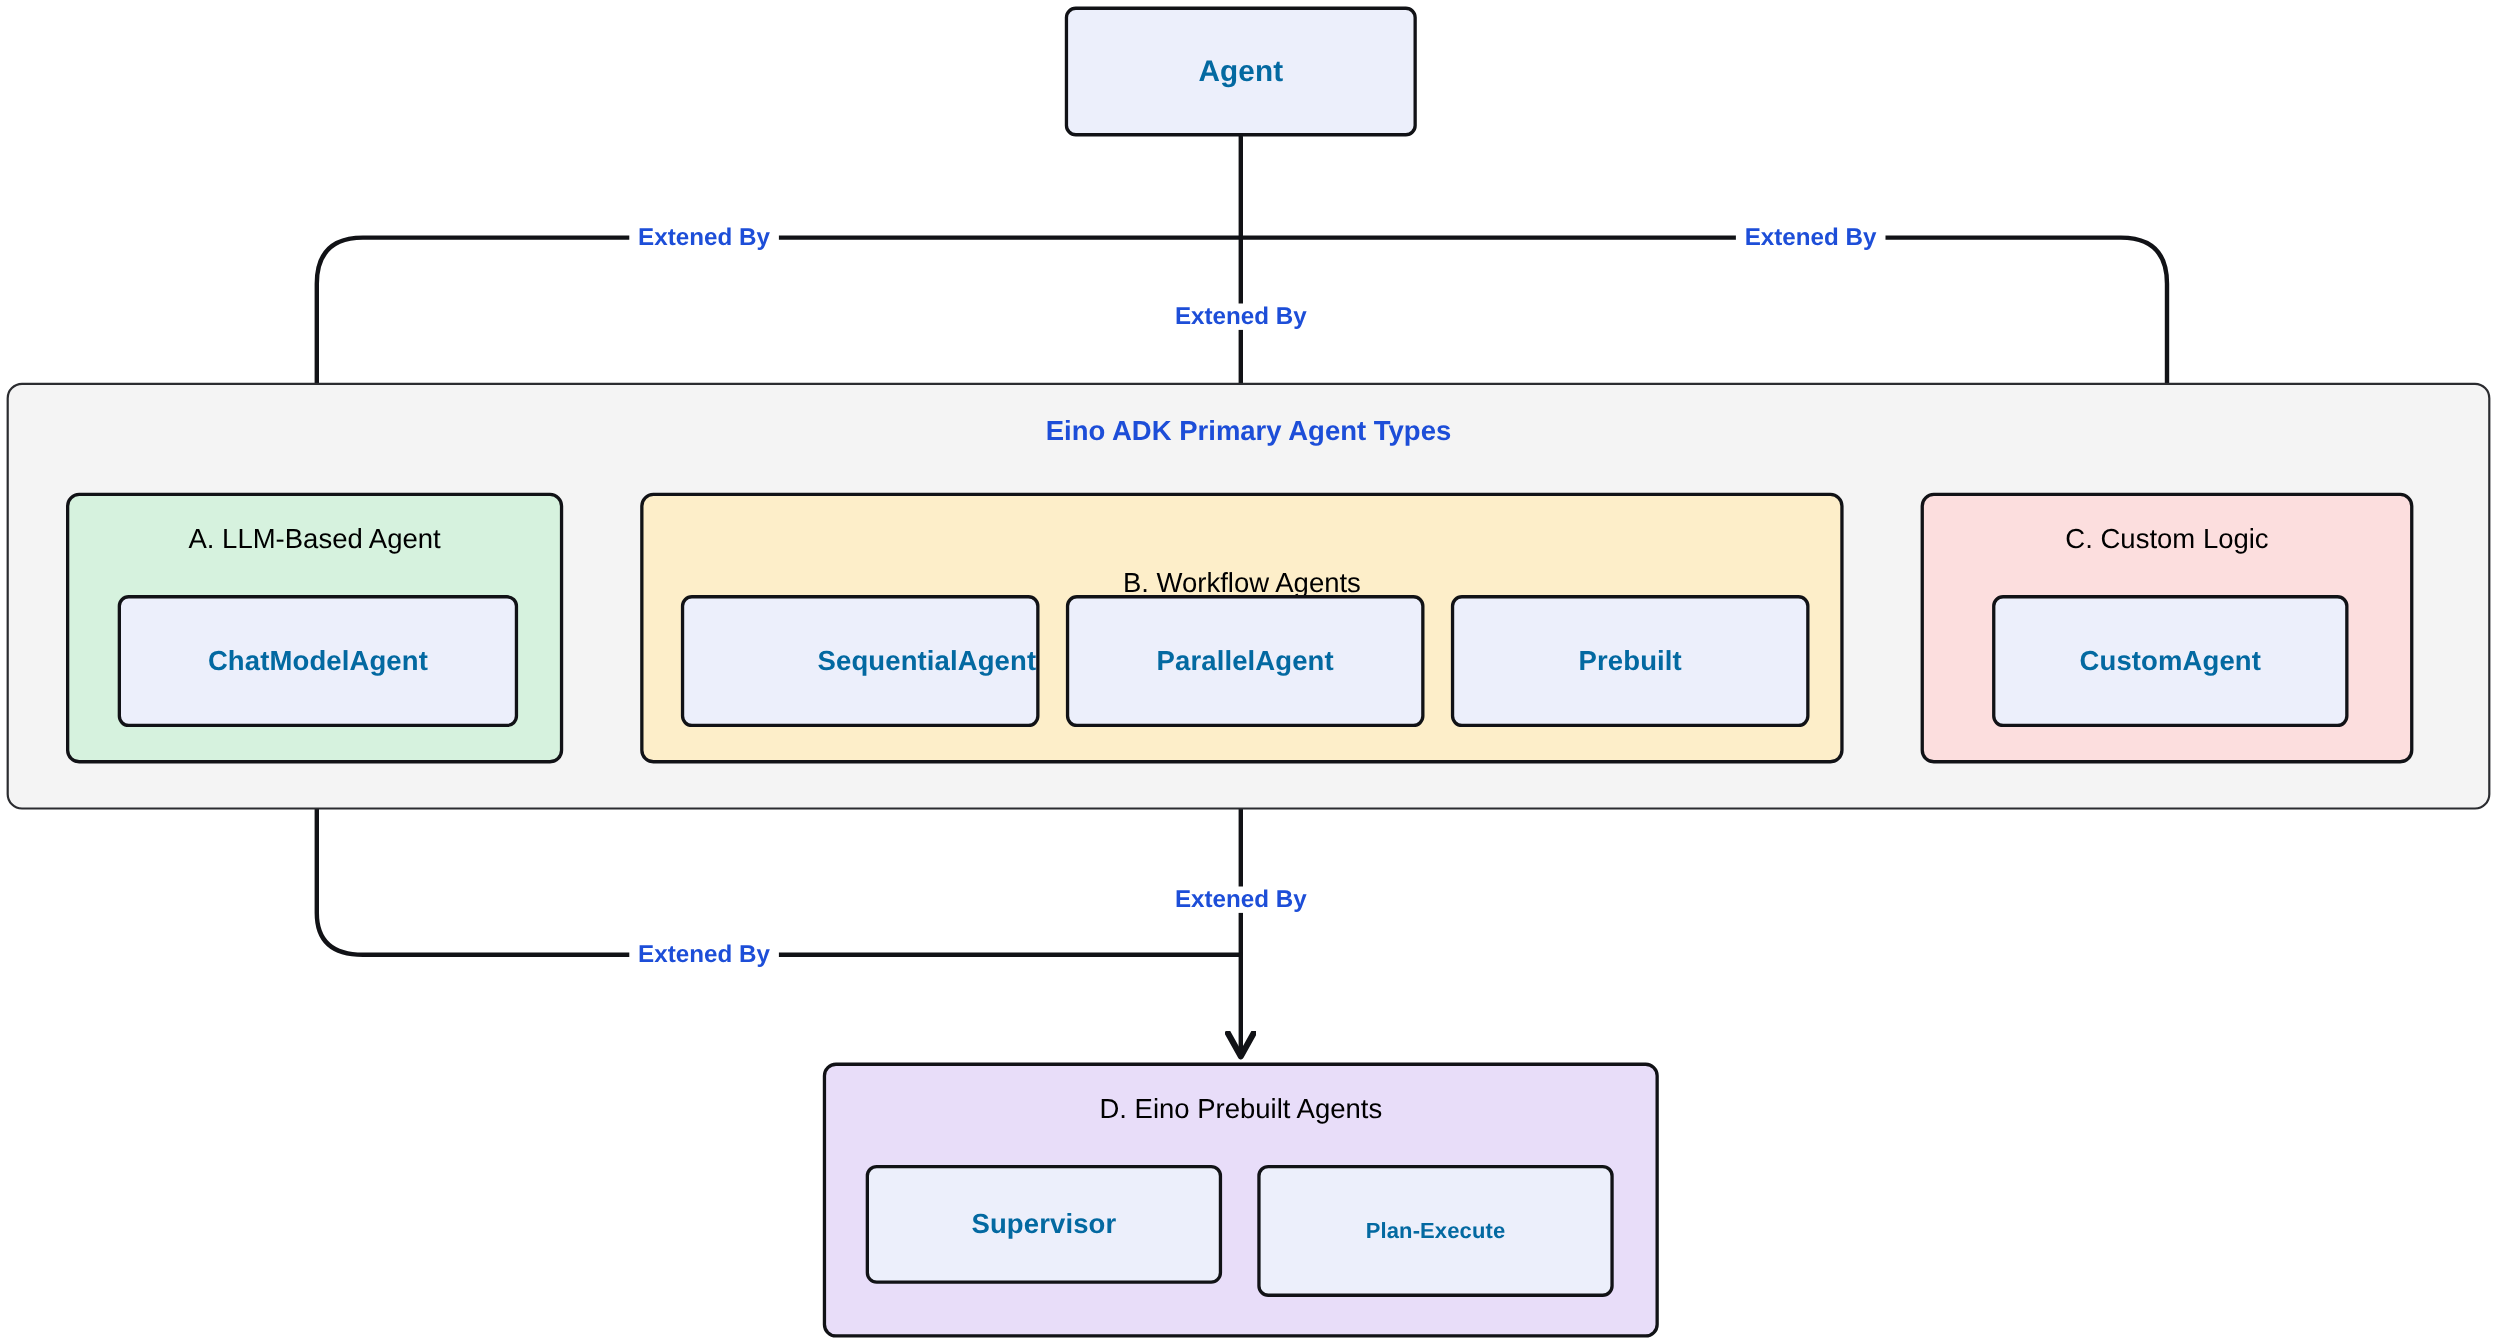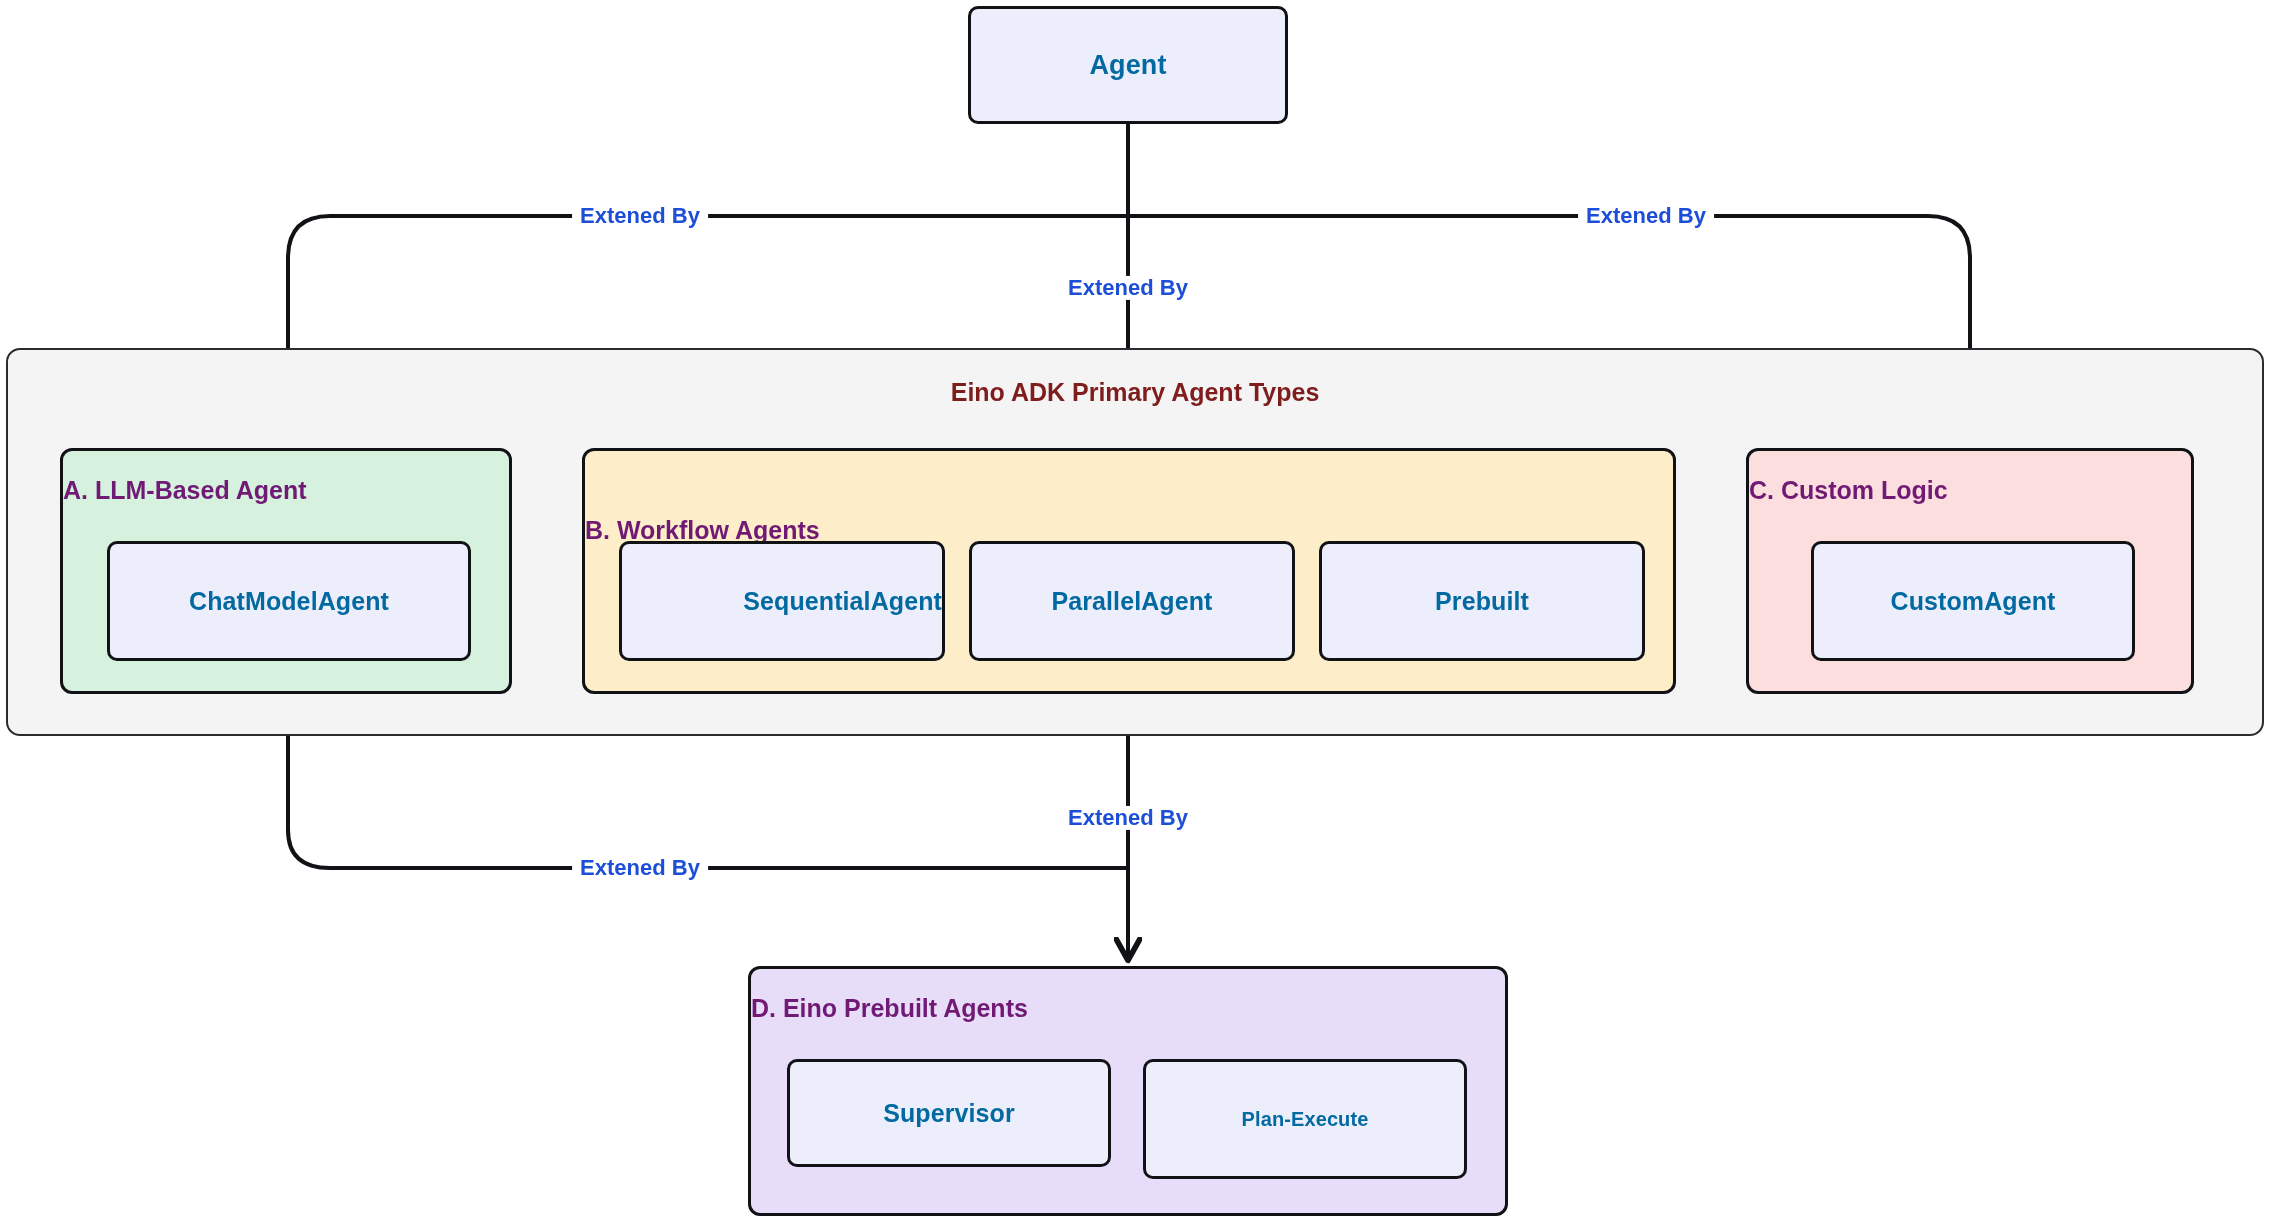--- a/index.html
+++ b/index.html
@@ -45,38 +45,38 @@
     position: absolute;
     box-sizing: border-box;
     border: 3px solid #111216;
     border-radius: 12px;
     display: block;
   }
   .group > .grp-title {
     position: absolute;
     left: 0;
     right: 0;
-    text-align: left;
-    font-weight: bold;
-    color: #701a75;
+    text-align: center;
+    font-weight: normal;
+    color: #000000;
   }
   .outer-frame {
     position: absolute;
     box-sizing: border-box;
     border: 2px solid #2b2c30;
     border-radius: 14px;
     background: #f4f4f4;
   }
   .outer-frame > .grp-title {
     position: absolute;
     left: 0;
     right: 0;
     text-align: center;
     font-weight: bold;
-    color: #7f1d1d;
+    color: #1d4ed8;
   }
   .edge-label {
     position: absolute;
     background: #ffffff;
     font-weight: bold;
     color: #1d4ed8;
     white-space: nowrap;
     padding: 0 8px;
     line-height: 1.1;
     transform: translate(-50%, -50%);

